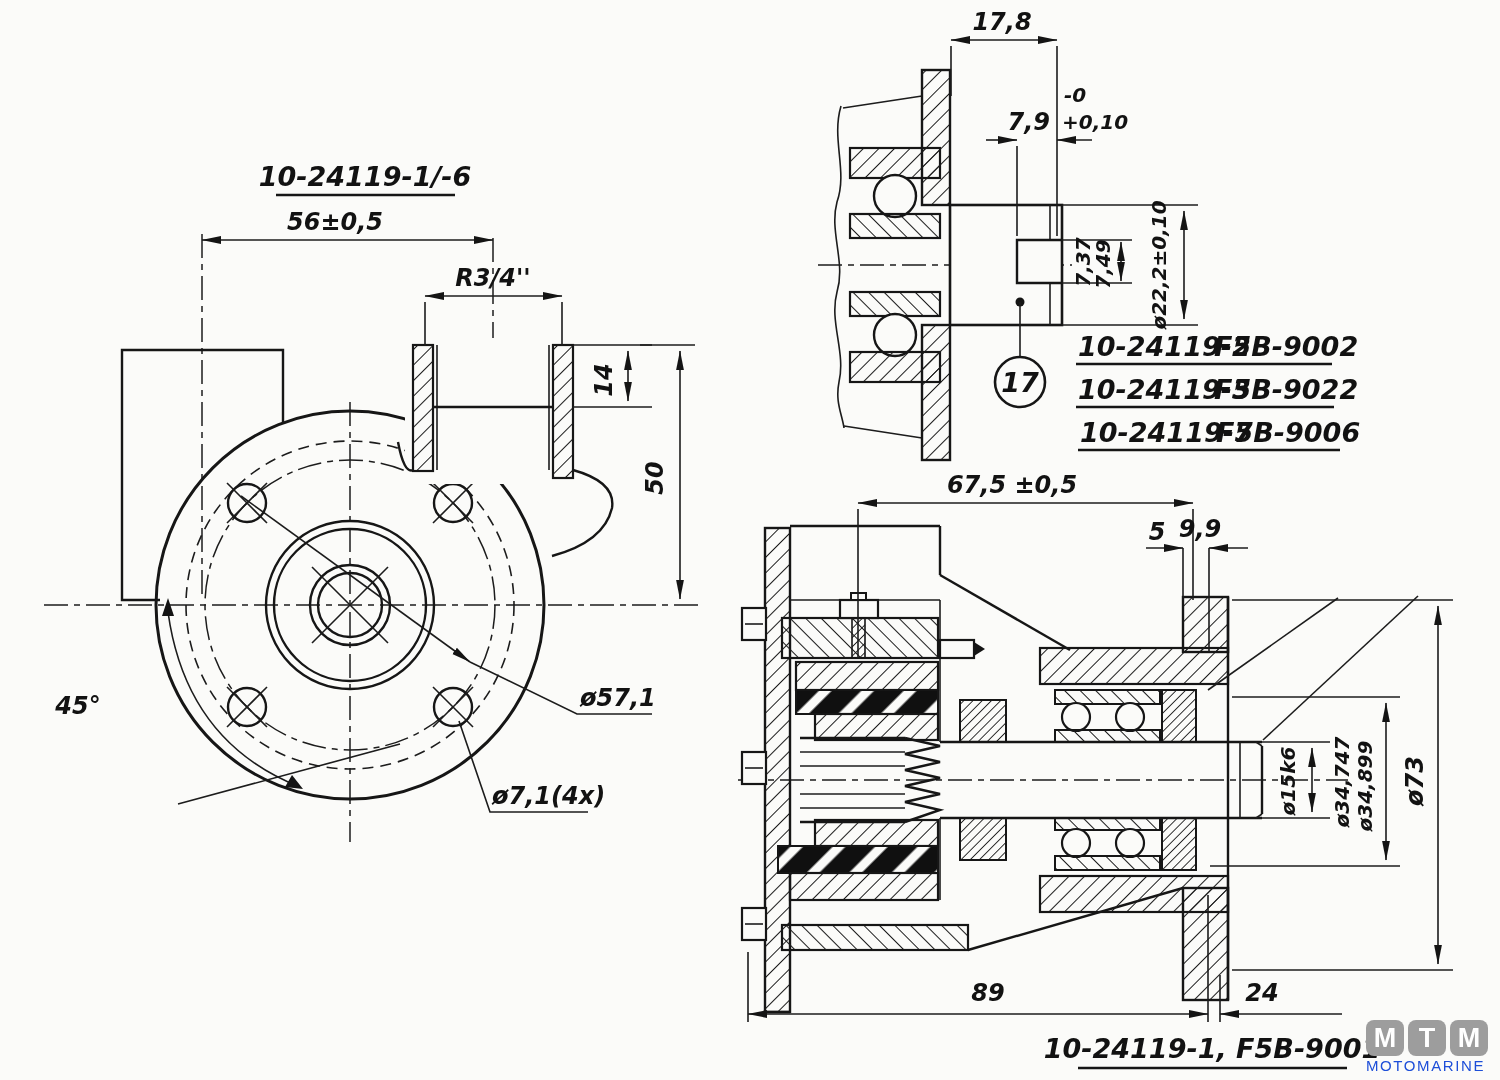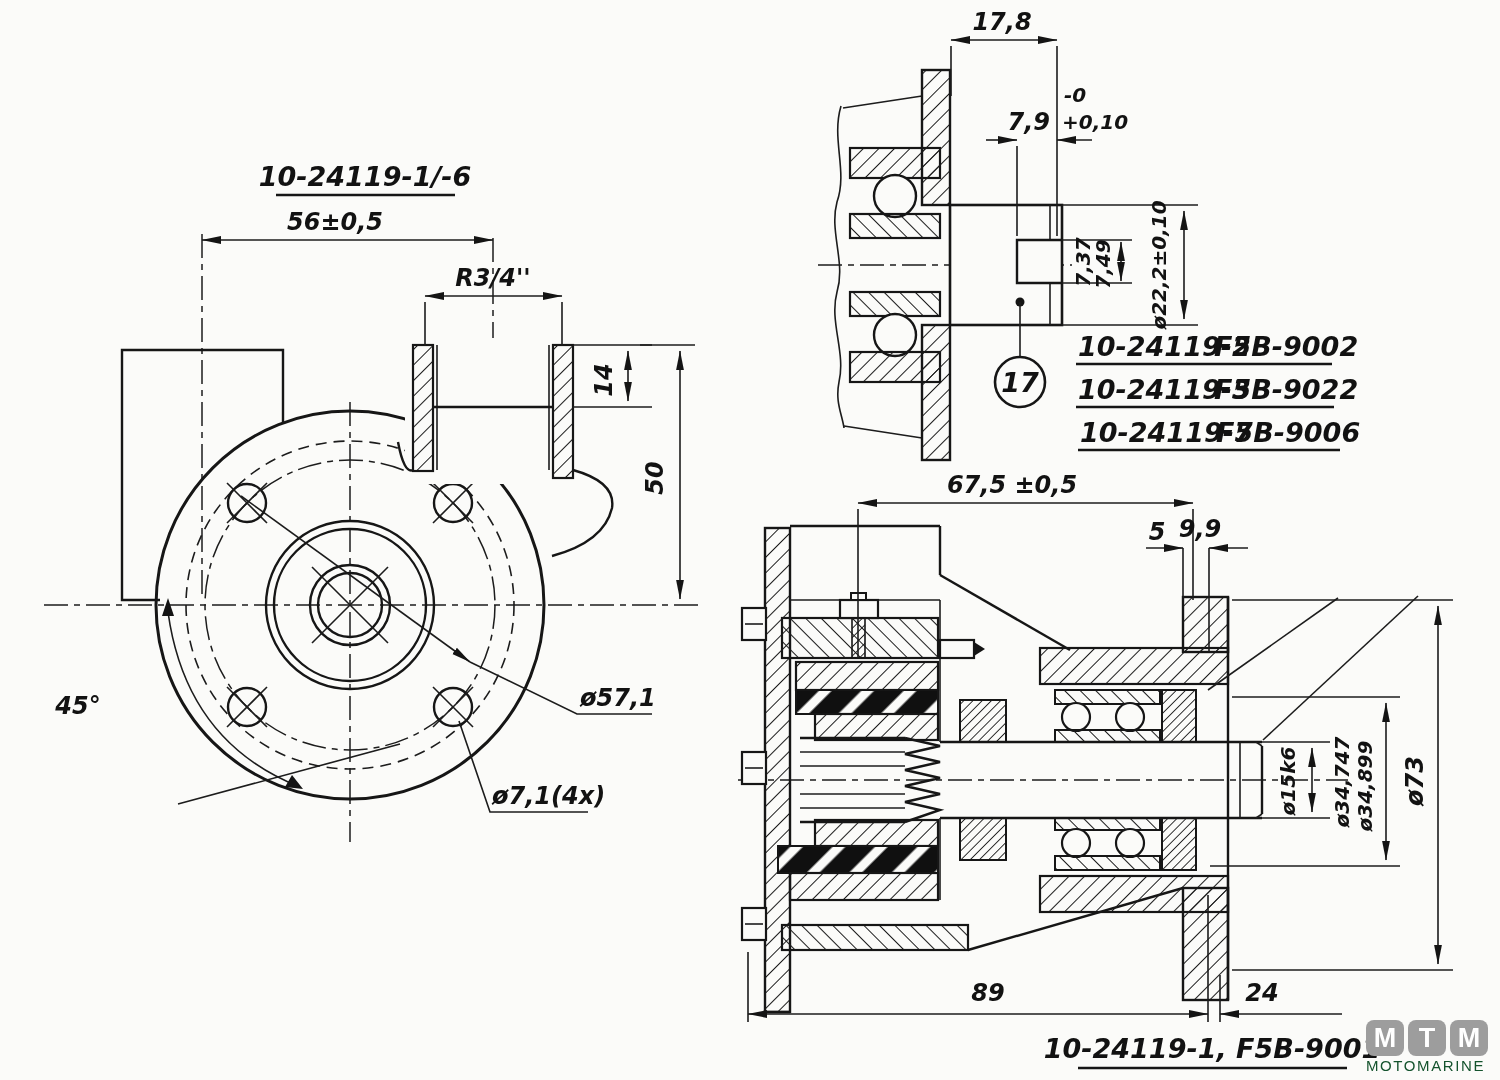--- a/index.html
+++ b/index.html
@@ -18,21 +18,21 @@
   .dimsm{font:italic 600 20px "DejaVu Sans",sans-serif;fill:#121212;}
   .ttl{font:italic 600 27px "DejaVu Sans",sans-serif;fill:#121212;}
   .wht{fill:#fbfbf9;stroke:none;}
   #logo{position:absolute;left:1366px;top:1020px;width:130px;height:60px;}
   #logo .row{display:flex;gap:4px;}
   #logo .sq{
     width:38px;height:36px;background:#9d9d9d;border-radius:8px;
     color:#fff;font:700 27px/36px "Liberation Sans",sans-serif;text-align:center;
   }
   #logo .nm{
-    font:400 15px "Liberation Sans",sans-serif;color:#14532d;
+    font:400 15px "Liberation Sans",sans-serif;color:#1d4ed8;
     letter-spacing:1.6px;margin-top:1px;
   }
 </style>
 </head>
 <body>
 
 <svg width="1500" height="1080" viewBox="0 0 1500 1080">
   <defs>
     <marker id="ar" viewBox="0 0 20 9" refX="19" refY="4.5" markerWidth="20" markerHeight="9" markerUnits="userSpaceOnUse" orient="auto-start-reverse">
       <path d="M19.5,4.5 L0,0.6 L0,8.4 Z" fill="#141414"></path>

